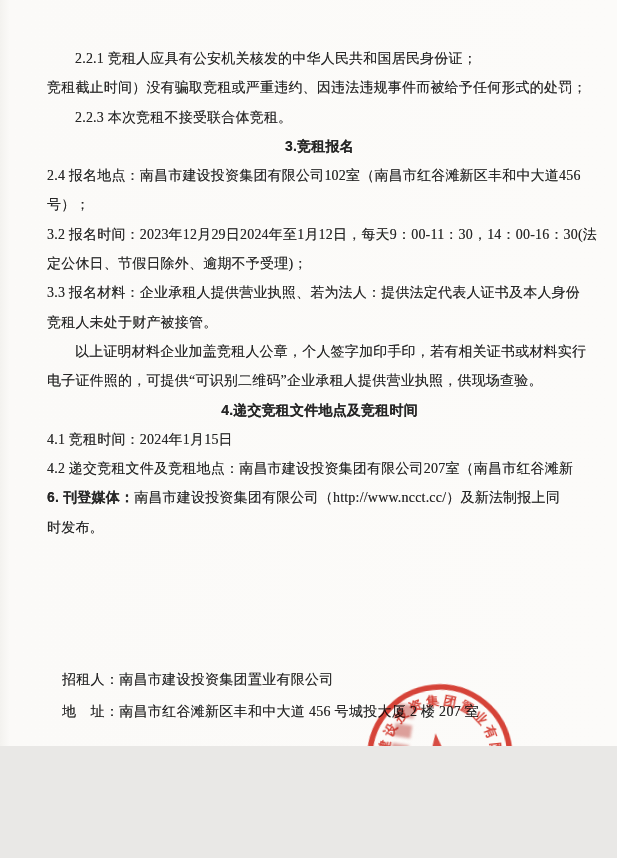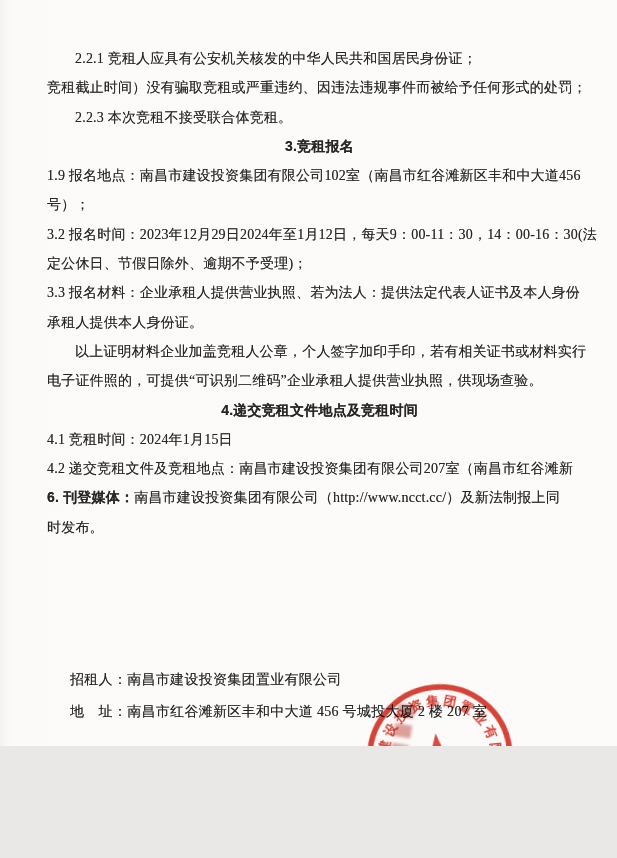--- a/index.html
+++ b/index.html
@@ -27,21 +27,21 @@
     font-family:"Liberation Sans","DejaVu Sans",sans-serif;
     text-shadow:0 0 .6px rgba(20,20,20,.7);
     text-align:center;
   }
   .hd-inline{
     font-weight:700;
     font-family:"Liberation Sans","DejaVu Sans",sans-serif;
     text-shadow:0 0 .6px rgba(20,20,20,.7);
   }
   .contact{
-    position:absolute;left:70px;top:664px;
+    position:absolute;left:62px;top:664px;
     font-size:14px;letter-spacing:0.3px;
   }
   .contact .ln{height:31.5px;line-height:31.5px;}
   .sig-company{
     position:absolute;left:339px;top:756px;font-size:14px;white-space:nowrap;
     text-shadow:0 0 .5px rgba(34,34,34,.55);
   }
   .sig-date{
     position:absolute;left:387px;top:786px;font-size:12px;white-space:nowrap;
     text-shadow:0 0 .5px rgba(34,34,34,.55);
@@ -66,26 +66,26 @@
 <body>
 
 <div class="page">
 
   <div class="content">
     <div class="ln indent">2.2.1 竞租人应具有公安机关核发的中华人民共和国居民身份证；</div>
     <div class="ln">竞租截止时间）没有骗取竞租或严重违约、因违法违规事件而被给予任何形式的处罚；</div>
     <div class="ln indent">2.2.3 本次竞租不接受联合体竞租。</div>
 
     <div class="ln hd">3.竞租报名</div>
-    <div class="ln">1.9 报名地点：南昌市建设投资集团有限公司102室（南昌市红谷滩新区丰和中大道456</div>
+    <div class="ln">2.4 报名地点：南昌市建设投资集团有限公司102室（南昌市红谷滩新区丰和中大道456</div>
     <div class="ln">号）；</div>
     <div class="ln">3.2 报名时间：2023年12月29日2024年至1月12日，每天9：00-11：30，14：00-16：30(法</div>
     <div class="ln">定公休日、节假日除外、逾期不予受理)；</div>
     <div class="ln">3.3 报名材料：企业承租人提供营业执照、若为法人：提供法定代表人证书及本人身份</div>
-    <div class="ln">承租人提供本人身份证。</div>
+    <div class="ln">竞租人未处于财产被接管。</div>
     <div class="ln indent">以上证明材料企业加盖竞租人公章，个人签字加印手印，若有相关证书或材料实行</div>
     <div class="ln">电子证件照的，可提供“可识别二维码”企业承租人提供营业执照，供现场查验。</div>
 
     <div class="ln hd">4.递交竞租文件地点及竞租时间</div>
     <div class="ln">4.1 竞租时间：2024年1月15日</div>
     <div class="ln">4.2 递交竞租文件及竞租地点：南昌市建设投资集团有限公司207室（南昌市红谷滩新</div>
 
     <div class="ln"><span class="hd-inline">6. 刊登媒体：</span><span>南昌市建设投资集团有限公司（http://www.ncct.cc/）及新法制报上同</span></div>
     <div class="ln">时发布。</div>
   </div>

